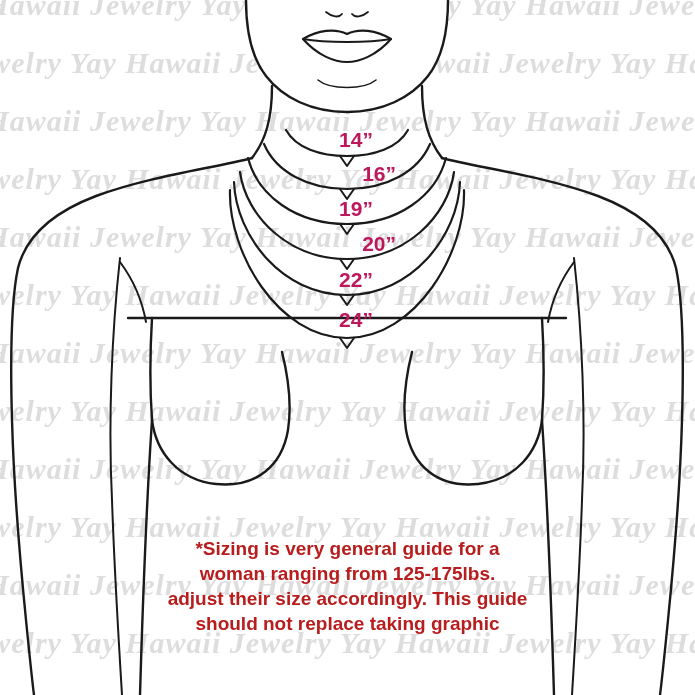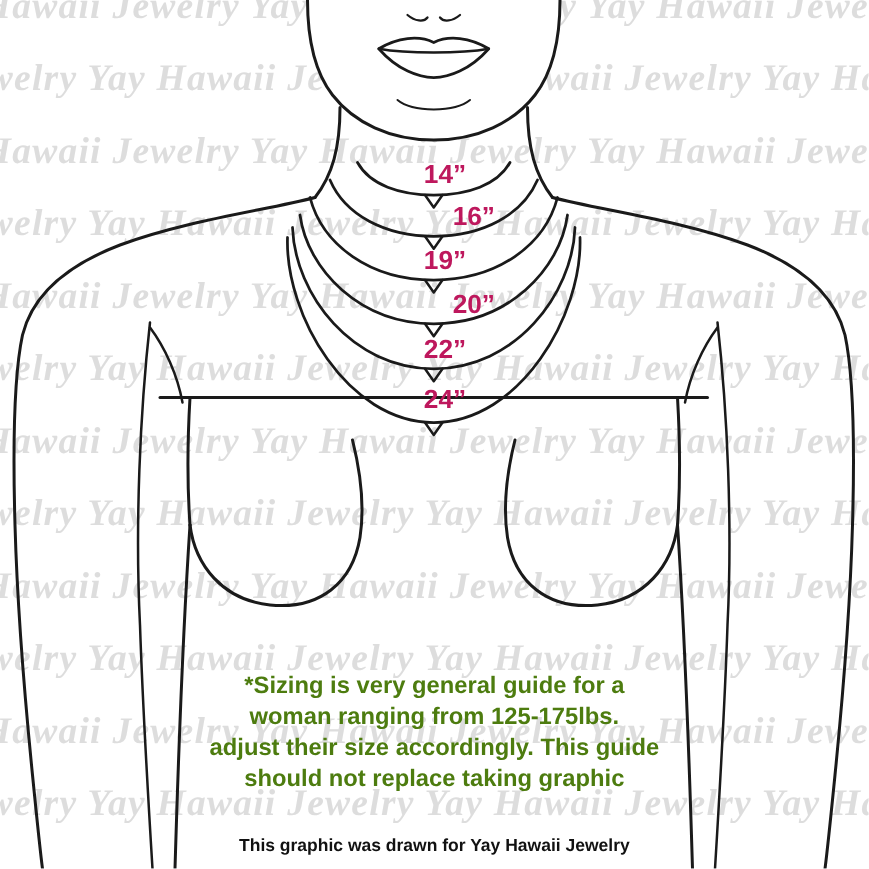--- a/index.html
+++ b/index.html
@@ -53,21 +53,21 @@
   }
   #note-block {
     position: absolute;
     left: 120px;
     top: 536px;
     width: 455px;
     text-align: center;
     font-family: "Liberation Sans", sans-serif;
     font-size: 19px;
     font-weight: bold;
-    color: #4d7c0f;
+    color: #b91c1c;
     line-height: 25px;
   }
   #credit-line {
     position: absolute;
     left: 120px;
     top: 668px;
     width: 455px;
     text-align: center;
     font-family: "Liberation Sans", sans-serif;
     font-size: 14px;
@@ -159,15 +159,14 @@
       <div class="length-label" style="left: 316px; top: 308px; width: 80px;">24”</div>
     </div>
 
   <div id="note-block">
       <div>*Sizing is very general guide for a</div>
       <div>woman ranging from 125-175lbs.</div>
       <div>adjust their size accordingly.  This guide</div>
       <div>should not replace taking graphic</div>
     </div>
 
-  <div id="credit-line">This graphic was drawn for Yay Hawaii Jewelry</div>
 
 </div>
 
 </body></html>

